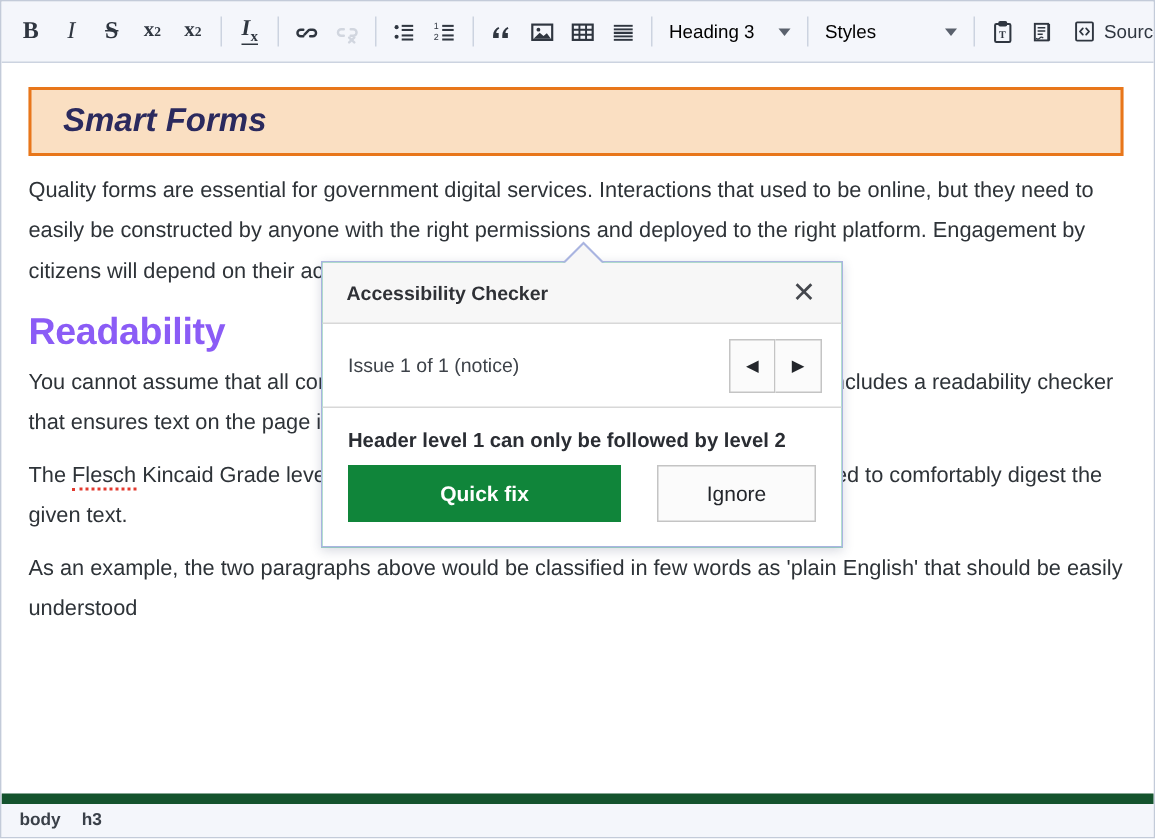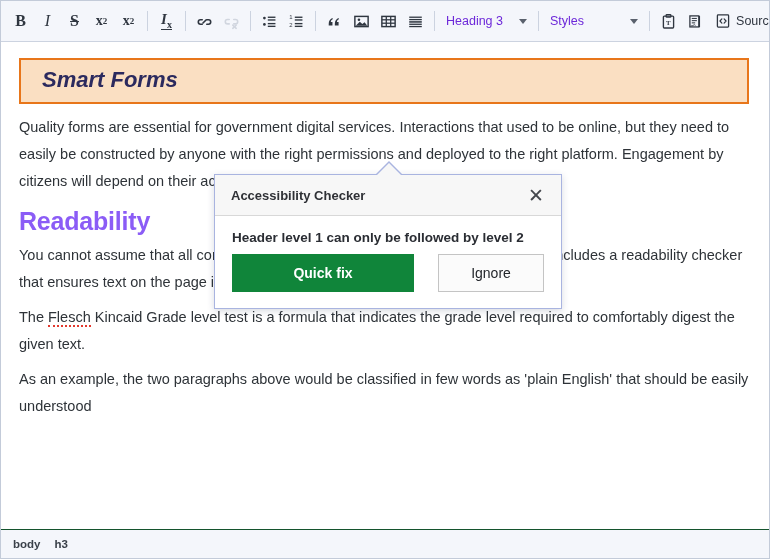--- a/index.html
+++ b/index.html
@@ -64,21 +64,21 @@
   .tb-sup sup, .tb-sub sub { font-size: 9px; font-weight: bold; }
   .tb-ix { font-style: italic; font-weight: bold; font-family: "Liberation Serif", serif; font-size: 15px; border-bottom: 1.5px solid currentColor; line-height: .95; }
   .tb-ix sub { font-style: normal; font-size: 10px; }
 
   .dropdown {
     display: flex;
     align-items: center;
     height: 28px;
     padding: 0 6px;
     cursor: pointer;
-    color: #6d28d9;
+    color: #000000;
     font-size: 12.5px;
     border-radius: 2px;
   }
   .dd-label { margin-right: 16px; white-space: nowrap; }
   .dd-label.wide { margin-right: 46px; }
   .caret {
     width: 0; height: 0;
     border-left: 4px solid transparent;
     border-right: 4px solid transparent;
     border-top: 5px solid #5a616d;
@@ -137,21 +137,21 @@
     text-decoration: none;
   }
 
   
   .statusbar {
     position: absolute;
     left: 0; bottom: 0;
     width: 770px;
     height: 29px;
     background: #f4f6fb;
-    border-top: 1px solid #14532d;
+    border-top: 7px solid #14532d;
     display: flex;
     align-items: center;
     padding-left: 12px;
     gap: 14px;
   }
   .path-item {
     font-size: 11.5px;
     font-weight: bold;
     color: #3a4049;
     cursor: pointer;
@@ -465,20 +465,27 @@
 
   <div class="panel">
     <div class="panel-arrow"></div>
     <div class="panel-arrow-in"></div>
 
     <div class="panel-header">
       <span class="panel-title">Accessibility Checker</span>
       <span class="panel-close">✕</span>
     </div>
 
+    <div class="panel-nav">
+      <span class="issue-count">Issue 1 of 1 (notice)</span>
+      <span class="nav-btns">
+        <span class="nav-btn">◀</span>
+        <span class="nav-btn">▶</span>
+      </span>
+    </div>
 
     <div class="panel-body">
       <div class="issue-title">Header level 1 can only be followed by level 2</div>
 
 
       <div class="actions">
         <button class="btn-quickfix">Quick fix</button>
         <button class="btn-ignore">Ignore</button>
       </div>
     </div>

